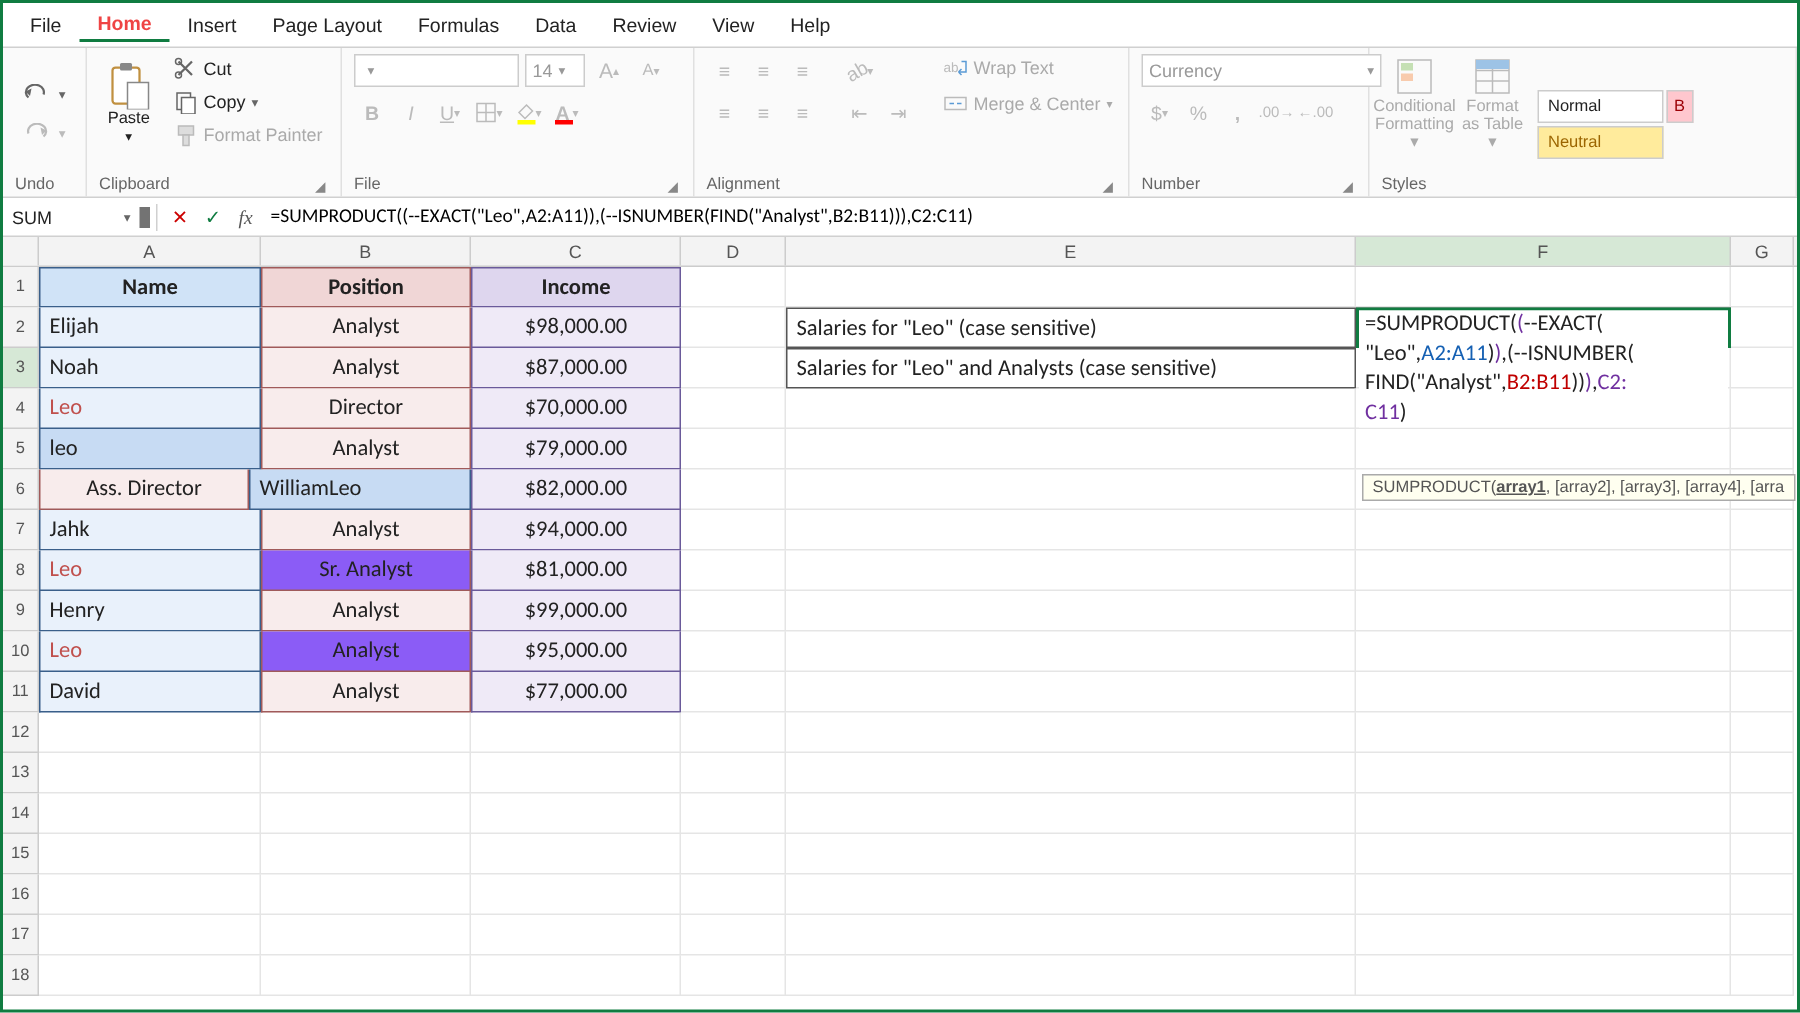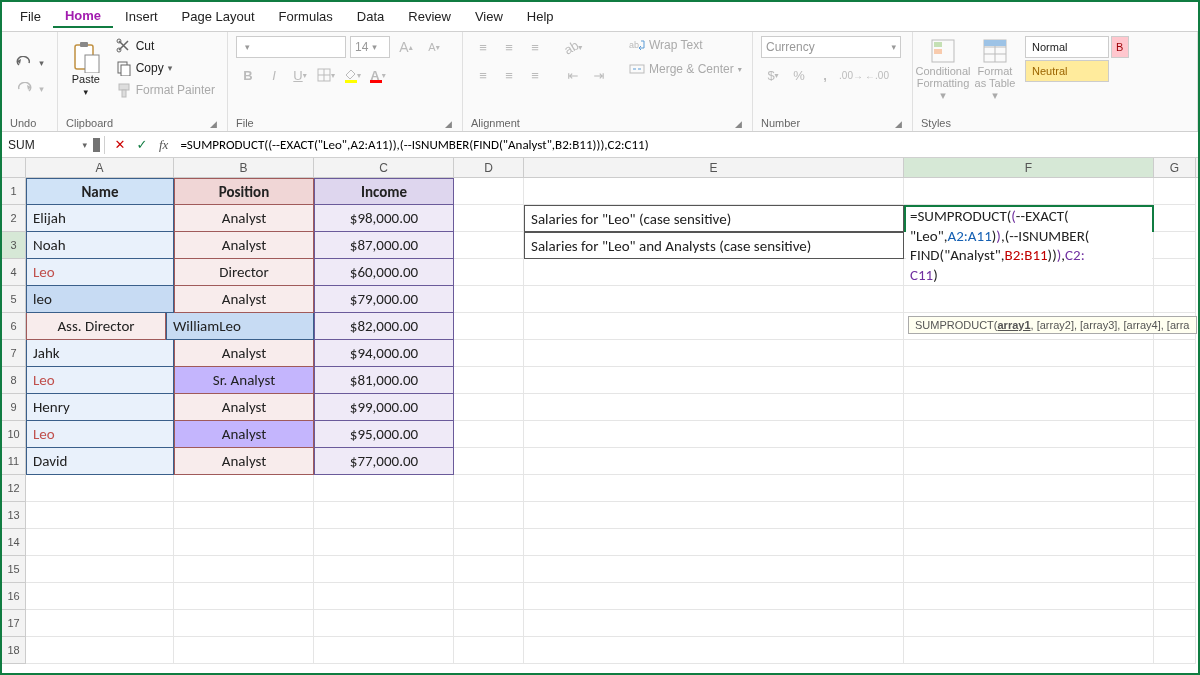--- a/index.html
+++ b/index.html
@@ -1,19 +1,19 @@
 <!DOCTYPE html>
 <html><head>
 <meta charset="utf-8">
 <style>
   * { box-sizing: border-box; margin:0; padding:0; }
   body { font-family: "Segoe UI", Arial, sans-serif; font-size:13px; color:#222; background:#fff; border:2px solid #107c41; width:1200px; height:675px; overflow:hidden; }
   .menubar { display:flex; align-items:center; height:30px; border-bottom:1px solid #d0d0d0; padding:0 6px; gap:0; }
   .menubar .mitem { padding:3px 12px; cursor:pointer; }
-  .menubar .mitem.active { border-bottom:2px solid #107c41; color:#a21caf; font-weight:600; }
+  .menubar .mitem.active { border-bottom:2px solid #107c41; color:#ef4444; font-weight:600; }
   .ribbon { display:flex; height:100px; border-bottom:1px solid #d0d0d0; background:#fafafa; }
   .group { border-right:1px solid #e0e0e0; padding:4px 8px 0 8px; display:flex; flex-direction:column; justify-content:space-between; }
   .group-body { display:flex; align-items:flex-start; gap:6px; flex:1; }
   .group-label { text-align:left; font-size:11px; color:#666; padding:2px 0; position:relative; }
   .group-label .launcher { position:absolute; right:2px; bottom:2px; font-size:9px; color:#888; }
   .vbtn { display:flex; flex-direction:column; align-items:center; justify-content:center; width:44px; height:66px; cursor:pointer; }
   .vbtn .lbl { font-size:11px; text-align:center; line-height:1.1; }
   .stack { display:flex; flex-direction:column; gap:2px; }
   .sbtn { display:flex; align-items:center; gap:4px; padding:2px 4px; cursor:pointer; font-size:12px; white-space:nowrap; }
   .dim { color:#aaa; }
@@ -42,21 +42,21 @@
   .rh { width:24px; border-right:1px solid #ccc; border-bottom:1px solid #ccc; background:#f3f3f3; text-align:center; font-size:11px; line-height:27px; color:#555; }
   .cell { border-right:1px solid #e5e5e5; border-bottom:1px solid #e5e5e5; padding:0 6px; display:flex; align-items:center; font-family:Calibri, sans-serif; font-size:15px; overflow:visible; position:relative; }
   .w-A{width:148px;} .w-B{width:140px;} .w-C{width:140px;} .w-D{width:70px;} .w-E{width:380px;} .w-F{width:250px;} .w-G{width:42px;}
   .hdr { font-weight:700; text-align:center; justify-content:center; }
   .colA-h{background:#d0e3f7;border:1px solid #3a5f8a;} 
   .colB-h{background:#f0d6d6;border:1px solid #a05a5a;}
   .colC-h{background:#ded6ee;border:1px solid #6a5a9a;}
   .colA-d{background:#e9f1fb;border:1px solid #3a5f8a; border-top:none;}
   .colA-d.alt{background:#c7dbf3;}
   .colB-d{background:#f8ecec;border:1px solid #a05a5a;border-top:none; justify-content:center;}
-  .colB-d.alt{background:#c4b5fd;}
+  .colB-d.alt{background:#8b5cf6;}
   .colC-d{background:#efeaf7;border:1px solid #6a5a9a;border-top:none; justify-content:center;}
   .boxE { border:1px solid #555; }
   .boxF2 { border:1px solid #555; justify-content:center; }
   .activeF3 { border:2px solid #107c41; position:absolute; pointer-events:none; }
   .red{color:#c0504d;}
   .overlay-formula { position:absolute; background:#fff; font-family:Calibri,sans-serif; font-size:15px; line-height:1.3; padding:0 4px; white-space:pre-wrap; }
   .overlay-formula .p-blue{color:#1560b3;} .overlay-formula .p-purp{color:#7030a0;} .overlay-formula .p-red{color:#c00000;}
   .tooltip { position:absolute; background:#fffff0; border:1px solid #aaa; font-size:11px; padding:2px 6px; color:#555; white-space:nowrap; }
   .tooltip b{font-weight:700;text-decoration:underline;}
   .styles-box { display:flex; flex-direction:column; gap:2px; }
@@ -231,21 +231,21 @@
             <span>Merge &amp; Center</span> 
             <span style="font-size:8px">▾</span>
           </div>
       </div>
     </div>
     <div class="group-label"><span>Alignment</span><span class="launcher">◢</span></div>
   </div>
 
   <div class="group" style="width:160px;">
     <div class="group-body" style="flex-direction:column;gap:6px;">
-      <div class="combo" style="width:140px;">
+      <div class="combo" style="width:160px;">
           <span>Currency</span>
           <span class="arrow" style="margin-left:auto">▾</span>
         </div>
       <div class="iconrow">
         <div class="ibtn dim">$<span style="font-size:8px">▾</span></div>
         <div class="ibtn dim">%</div>
         <div class="ibtn dim">
             <b>,</b>
           </div>
         <div class="ibtn dim" style="font-size:10px">.00→</div>
@@ -269,21 +269,21 @@
         <svg width="28" height="28">
             <rect x="3" y="3" width="22" height="22" fill="none" stroke="#bbb"></rect>
             <line x1="3" y1="10" x2="25" y2="10" stroke="#bbb"></line>
             <line x1="3" y1="17" x2="25" y2="17" stroke="#bbb"></line>
             <line x1="14" y1="3" x2="14" y2="25" stroke="#bbb"></line>
             <rect x="3" y="3" width="22" height="6" fill="#9dc3e6"></rect>
           </svg>
         <span class="lbl"><span>Format as Table</span> ▾</span>
       </div>
       <div class="styles-box">
-        <div style="display:flex;gap:2px;">
+        <div style="display:flex;gap:2px;margin-top:24px;">
           <div class="style-chip chip-normal">Normal</div>
           <div class="style-chip chip-bad" style="width:18px;padding:0 4px;">B</div>
         </div>
         <div style="display:flex;gap:2px;">
           <div class="style-chip chip-neutral">Neutral</div>
         </div>
       </div>
     </div>
     <div class="group-label">Styles</div>
   </div>
@@ -340,21 +340,21 @@
         <div class="cell w-C colC-d">$87,000.00</div>
         <div class="cell w-D"></div>
         <div class="cell w-E boxE">Salaries for "Leo" and Analysts (case sensitive)</div>
         <div class="cell w-F"></div>
         <div class="cell w-G"></div>
       </div>
       <div class="row">
         <div class="rh">4</div>
         <div class="cell w-A colA-d red">Leo</div>
         <div class="cell w-B colB-d">Director</div>
-        <div class="cell w-C colC-d">$60,000.00</div>
+        <div class="cell w-C colC-d">$70,000.00</div>
         <div class="cell w-D"></div>
         <div class="cell w-E"></div>
         <div class="cell w-F"></div>
         <div class="cell w-G"></div>
       </div>
       <div class="row">
         <div class="rh">5</div>
         <div class="cell w-A colA-d alt">leo</div>
         <div class="cell w-B colB-d">Analyst</div>
         <div class="cell w-C colC-d">$79,000.00</div>

